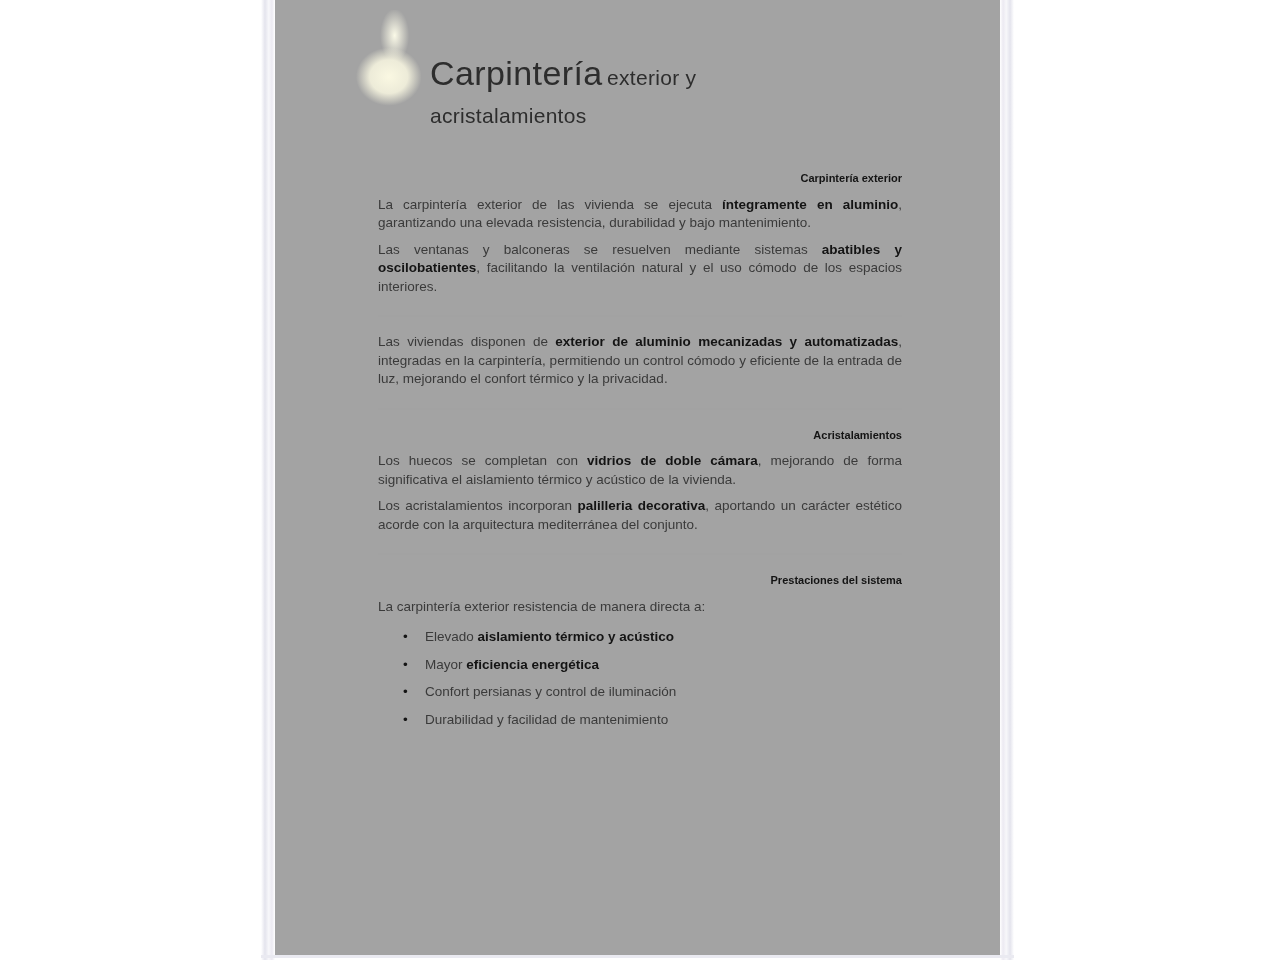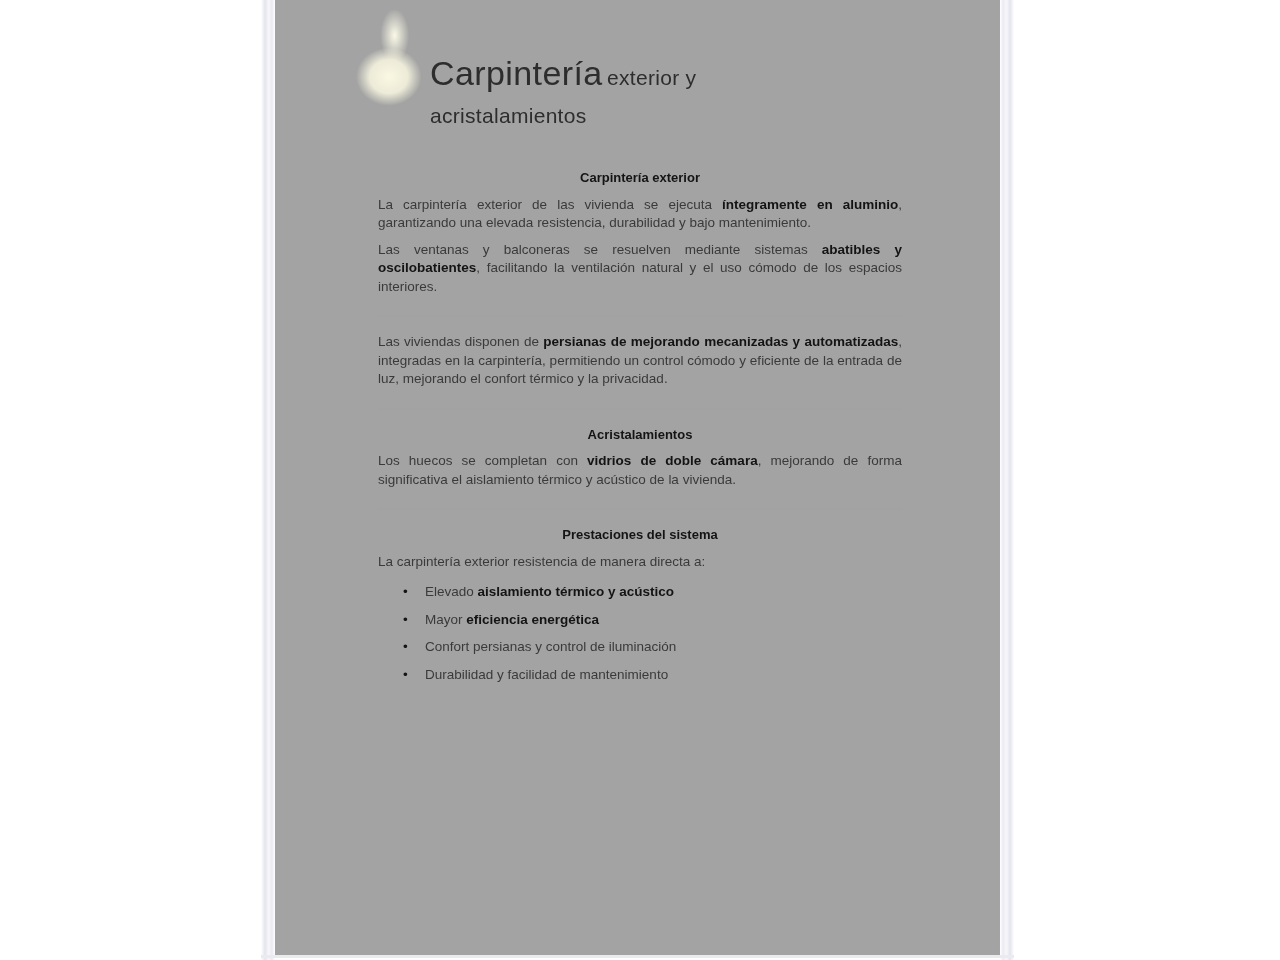--- a/index.html
+++ b/index.html
@@ -90,26 +90,26 @@
     top: 169px;
     width: 524px;
     display: flex;
     flex-direction: column;
     font-size: 13.5px;
     line-height: 18.5px;
     color: #3a3a3a;
     text-align: justify;
   }
   .content h3 {
-    font-size: 13px;
+    font-size: 11px;
     line-height: 18.5px;
     font-weight: bold;
     color: #141414;
     margin: 0 0 8px 0;
-    text-align: center;
+    text-align: right;
   }
   .content p {
     margin: 0 0 8px 0;
   }
   .content b {
     color: #141414;
     margin-top: 36px;
   }
   .divider {
     border: none;
@@ -158,26 +158,27 @@
     </div>
 
     <div class="content">
 
       <h3>Carpintería exterior</h3>
       <p><span>La carpintería exterior de las vivienda se ejecuta </span><b>íntegramente en aluminio</b><span>, garantizando una elevada resistencia, durabilidad y bajo mantenimiento.</span></p>
       <p><span>Las ventanas y balconeras se resuelven mediante sistemas </span><b>abatibles y oscilobatientes</b><span>, facilitando la ventilación natural y el uso cómodo de los espacios interiores.</span></p>
 
       <hr class="divider">
 
-      <p><span>Las viviendas disponen de </span><b>persianas de mejorando mecanizadas y automatizadas</b><span>, integradas en la carpintería, permitiendo un control cómodo y eficiente de la entrada de luz, mejorando el confort térmico y la privacidad.</span></p>
+      <p><span>Las viviendas disponen de </span><b>exterior de aluminio mecanizadas y automatizadas</b><span>, integradas en la carpintería, permitiendo un control cómodo y eficiente de la entrada de luz, mejorando el confort térmico y la privacidad.</span></p>
 
       <hr class="divider">
 
       <h3>Acristalamientos</h3>
       <p><span>Los huecos se completan con </span><b>vidrios de doble cámara</b><span>, mejorando de forma significativa el aislamiento térmico y acústico de la vivienda.</span></p>
+      <p><span>Los acristalamientos incorporan </span><b>palilleria decorativa</b><span>, aportando un carácter estético acorde con la arquitectura mediterránea del conjunto.</span></p>
 
       <hr class="divider">
 
       <h3>Prestaciones del sistema</h3>
       <p>La carpintería exterior resistencia de manera directa a:</p>
 
       <ul class="bullets">
         <li><span class="dot">•</span><span>Elevado </span><b>aislamiento térmico y acústico</b></li>
         <li><span class="dot">•</span><span>Mayor </span><b>eficiencia energética</b></li>
         <li><span class="dot">•</span><span>Confort persianas y control de iluminación</span></li>

